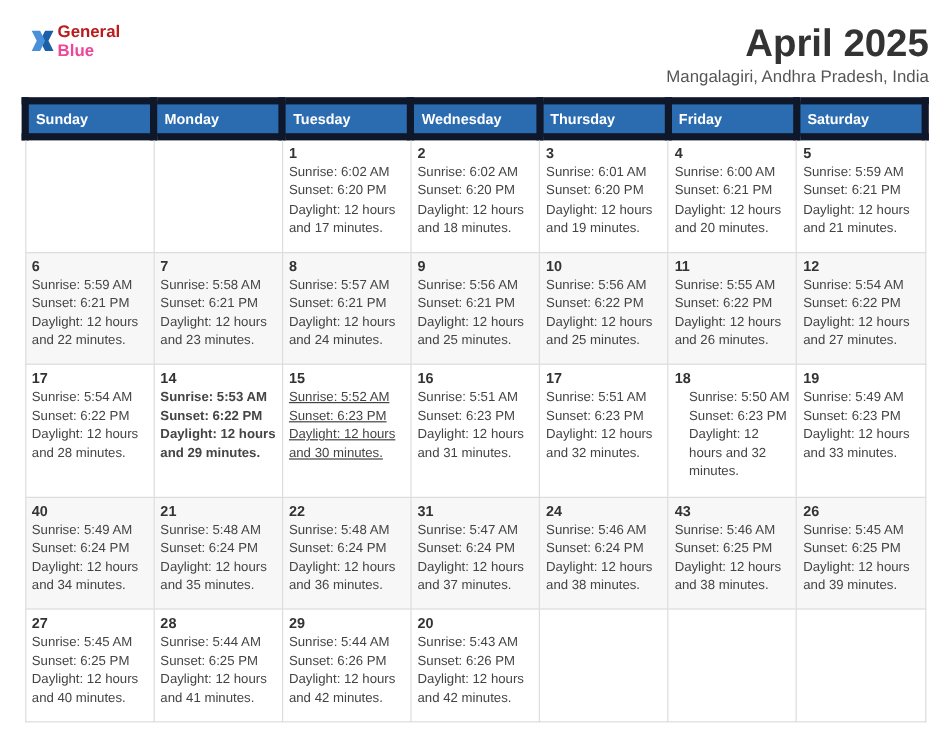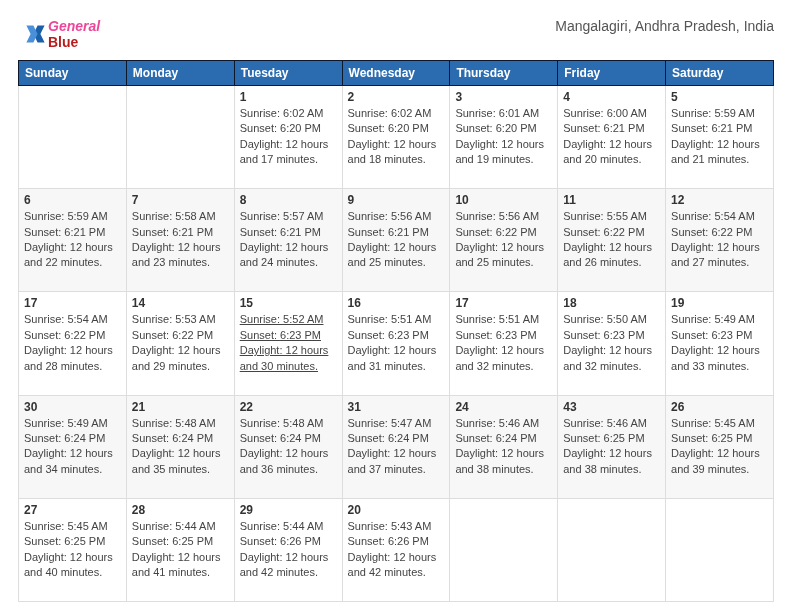--- a/index.html
+++ b/index.html
@@ -52,21 +52,21 @@
       border-collapse: collapse;
       width: 100%;
       table-layout: fixed;
     }
     .calendar th {
       background-color: #2b6cb0;
       color: #fff;
       text-align: left;
       padding: 5px 6px;
       font-size: 12px;
-      border: 1px solid #0f172a;
+      border: 6px solid #0f172a;
     }
     .calendar td {
       vertical-align: top;
       padding: 4px 5px;
       border: 1px solid #ddd;
       font-size: 10px;
       color: #333;
       height: 78px;
     }
     .day-num {
@@ -89,25 +89,26 @@
 <body>
 
 <div class="page">
   <div class="header">
     <div class="logo">
       <svg class="logo-icon" viewBox="0 0 40 40">
         <polygon points="28,8 38,8 32,20 38,32 28,32 22,20" fill="#1a5fa8"></polygon>
         <polygon points="12,8 22,8 28,20 22,32 12,32 18,20" fill="#4a90d9"></polygon>
       </svg>
       <div>
-        <div style="font-size:14px;font-weight:bold;color:#ec4899;font-style:italic;">General</div>
-        <div style="font-size:14px;font-weight:bold;color:#b91c1c;">Blue</div>
+        <div style="font-size:14px;font-weight:bold;color:#b91c1c;">General</div>
+        <div style="font-size:14px;font-weight:bold;color:#ec4899;">Blue</div>
       </div>
     </div>
     <div class="title-block">
+      <div class="main-title">April 2025</div>
       <div class="subtitle">Mangalagiri, Andhra Pradesh, India</div>
     </div>
   </div>
 
   <table class="calendar">
     <thead>
       <tr>
       <th>Sunday</th>
           <th>Monday</th>
           <th>Tuesday</th>
@@ -198,21 +199,21 @@
         </tr>
         <tr>
           <td>
             <div class="day-num">17</div>
             <div class="day-info" style="white-space: pre-line;">Sunrise: 5:54 AM
 Sunset: 6:22 PM
 Daylight: 12 hours and 28 minutes.</div>
           </td>
           <td>
             <div class="day-num">14</div>
-            <div class="day-info" style="white-space: pre-line;">Sunrise: 5:53 AM
+            <div class="day-info" style="white-space: pre-line; font-weight: bold;">Sunrise: 5:53 AM
 Sunset: 6:22 PM
 Daylight: 12 hours and 29 minutes.</div>
           </td>
           <td>
             <div class="day-num">15</div>
             <div class="day-info" style="white-space: pre-line; text-decoration: underline;">Sunrise: 5:52 AM
 Sunset: 6:23 PM
 Daylight: 12 hours and 30 minutes.</div>
           </td>
           <td>
@@ -222,34 +223,34 @@
 Daylight: 12 hours and 31 minutes.</div>
           </td>
           <td>
             <div class="day-num">17</div>
             <div class="day-info" style="white-space: pre-line;">Sunrise: 5:51 AM
 Sunset: 6:23 PM
 Daylight: 12 hours and 32 minutes.</div>
           </td>
           <td>
             <div class="day-num">18</div>
-            <div class="day-info" style="white-space: pre-line;">Sunrise: 5:50 AM
+            <div class="day-info" style="white-space: pre-line; margin-left: 12px;">Sunrise: 5:50 AM
 Sunset: 6:23 PM
 Daylight: 12 hours and 32 minutes.</div>
           </td>
           <td>
             <div class="day-num">19</div>
             <div class="day-info" style="white-space: pre-line;">Sunrise: 5:49 AM
 Sunset: 6:23 PM
 Daylight: 12 hours and 33 minutes.</div>
           </td>
         </tr>
         <tr>
           <td>
-            <div class="day-num">30</div>
+            <div class="day-num">40</div>
             <div class="day-info" style="white-space: pre-line;">Sunrise: 5:49 AM
 Sunset: 6:24 PM
 Daylight: 12 hours and 34 minutes.</div>
           </td>
           <td>
             <div class="day-num">21</div>
             <div class="day-info" style="white-space: pre-line;">Sunrise: 5:48 AM
 Sunset: 6:24 PM
 Daylight: 12 hours and 35 minutes.</div>
           </td>

